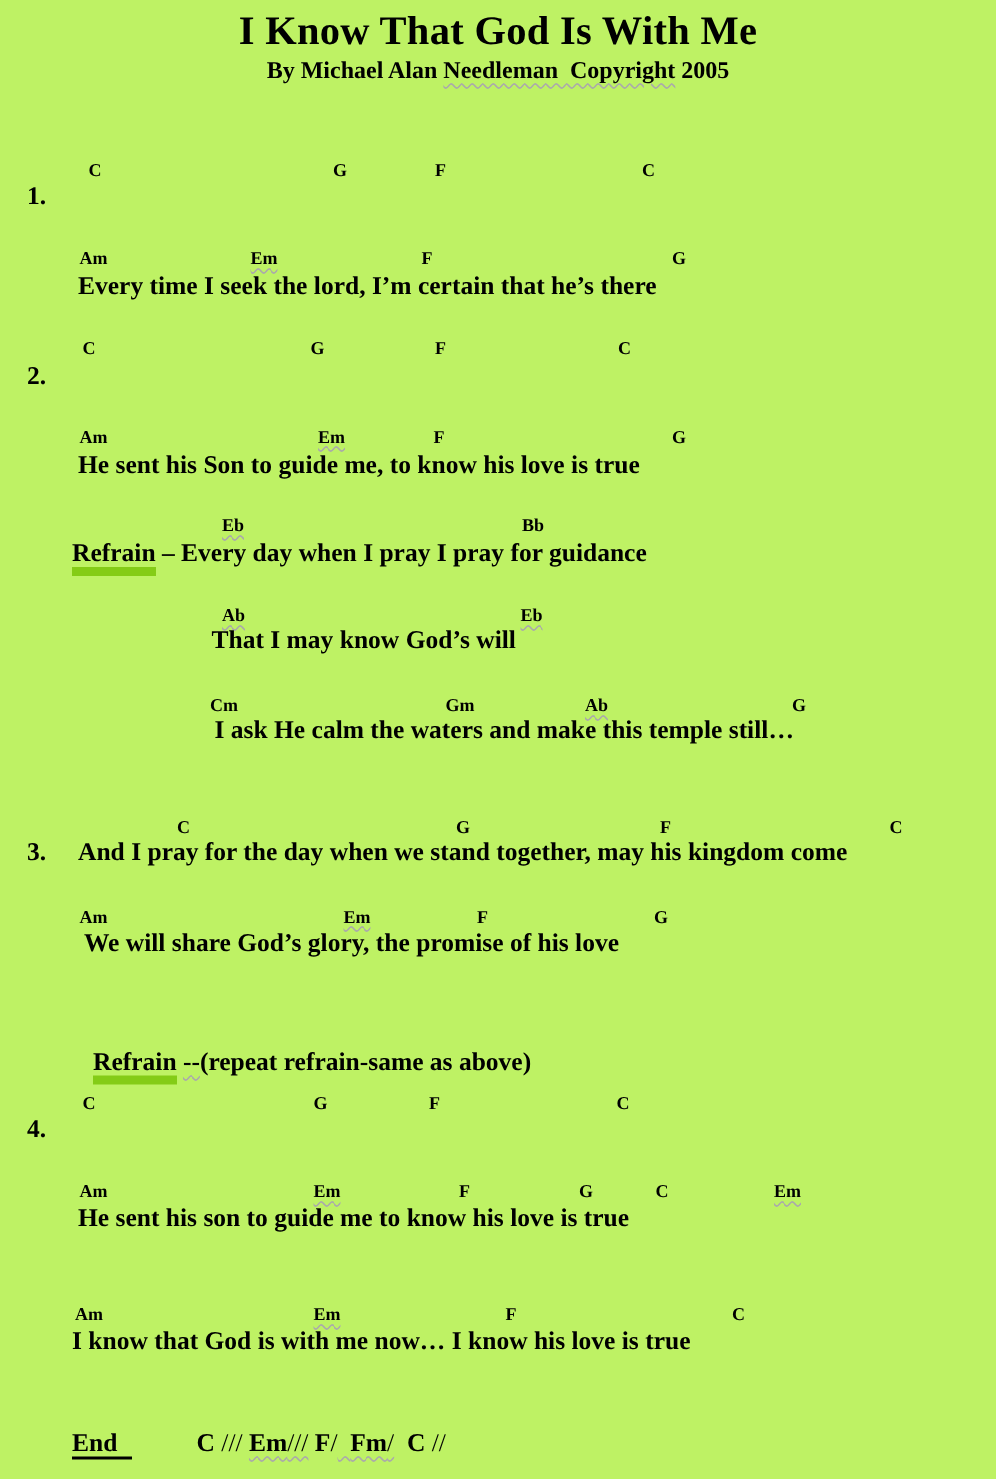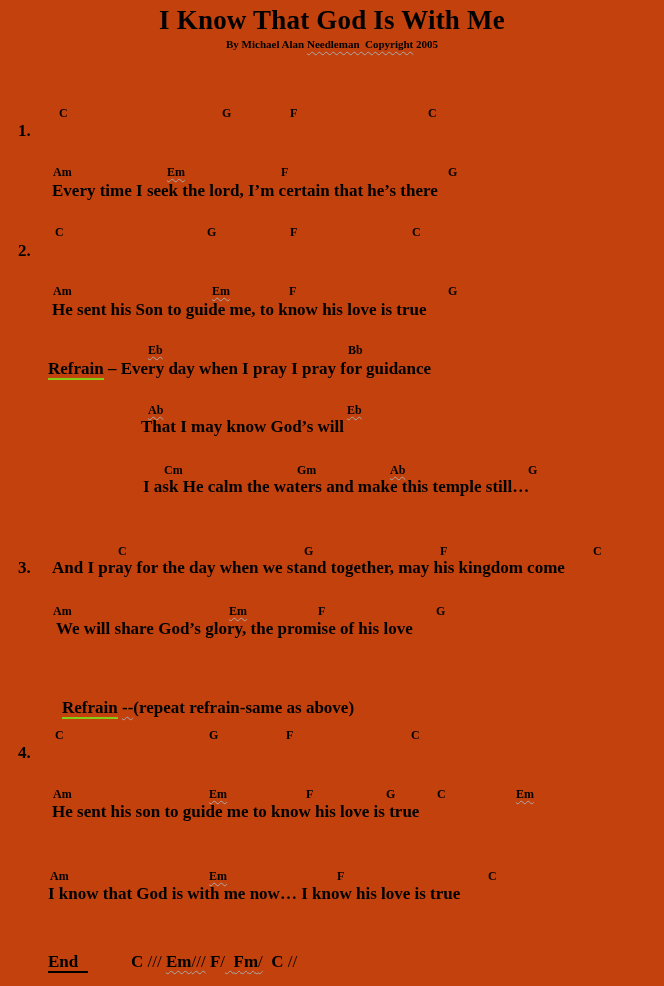--- a/index.html
+++ b/index.html
@@ -1,31 +1,31 @@
 <!DOCTYPE html>
 <html><head>
 <meta charset="utf-8">
 <style>
   html,body{margin:0;padding:0;background:#ffffff;}
   .page{
     position:relative;
     width:664px;height:986px;
-    background:#c2410c;color:#000;
+    background:#bef264;color:#000;
     font-family:"Liberation Serif","DejaVu Serif",serif;
     font-weight:700;
     overflow:hidden;
   }
   .title{
     position:absolute;top:6px;left:0;width:100%;
     text-align:center;font-size:27px;line-height:1.1;
     letter-spacing:0.2px;
   }
   .byline{
     position:absolute;top:38px;left:0;width:100%;
-    text-align:center;font-size:11px;line-height:1.2;
+    text-align:center;font-size:16px;line-height:1.2;
   }
   .row{position:absolute;left:0;width:100%;height:22px;}
   .chord{
     position:absolute;top:0;
     font-size:12px;line-height:1.1;white-space:pre;
   }
   .numbr{
     position:absolute;top:0;
     font-size:17px;line-height:1.15;white-space:pre;
   }
@@ -35,21 +35,21 @@
   }
   .seg{white-space:pre;}
   .wavy{
     text-decoration-line:underline;
     text-decoration-style:wavy;
     text-decoration-color:#aaaaaa;
     text-decoration-thickness:1px;
     text-underline-offset:3px;
   }
   .chord.wavy{text-underline-offset:2px;}
-  .uline{border-bottom:2px solid #84cc16;padding-bottom:0px;}
+  .uline{border-bottom:6px solid #84cc16;padding-bottom:0px;}
   .endlabel{border-bottom:2.5px solid #000;padding-right:10px;}
   .light{font-weight:400;}
 </style>
 </head>
 <body>
 
 <div class="page">
   <div class="title">I Know That God Is With Me</div>
   <div class="byline"><span class="seg">By Michael Alan </span><span class="seg wavy">Needleman  Copyright</span><span class="seg"> 2005</span></div>
   <div id="song-body">
@@ -97,21 +97,21 @@
         <span class="lyric" style="left: 48px;"><span class="seg uline">Refrain</span><span class="seg"> – Every day when I pray I pray for guidance</span></span>
       </div>
       <div class="row" style="top: 404px;">
         <span class="chord wavy" style="left: 148px;">Ab</span>
         <span class="chord wavy" style="left: 347px;">Eb</span>
       </div>
       <div class="row" style="top: 417px; padding-left: 20px;">
         <span class="lyric" style="left: 141px;"><span class="seg">That I may know God’s will</span></span>
       </div>
       <div class="row" style="top: 464px;">
-        <span class="chord" style="left: 164px;">Cm</span>
+        <span class="chord" style="left: 140px;">Cm</span>
         <span class="chord" style="left: 297px;">Gm</span>
         <span class="chord wavy" style="left: 390px;">Ab</span>
         <span class="chord" style="left: 528px;">G</span>
       </div>
       <div class="row" style="top: 477px; font-family: Liberation Serif, serif;">
         <span class="lyric" style="left: 143px;"><span class="seg">I ask He calm the waters and make this temple still…</span></span>
       </div>
       <div class="row" style="top: 545px;">
         <span class="chord" style="left: 118px;">C</span>
         <span class="chord" style="left: 304px;">G</span>

